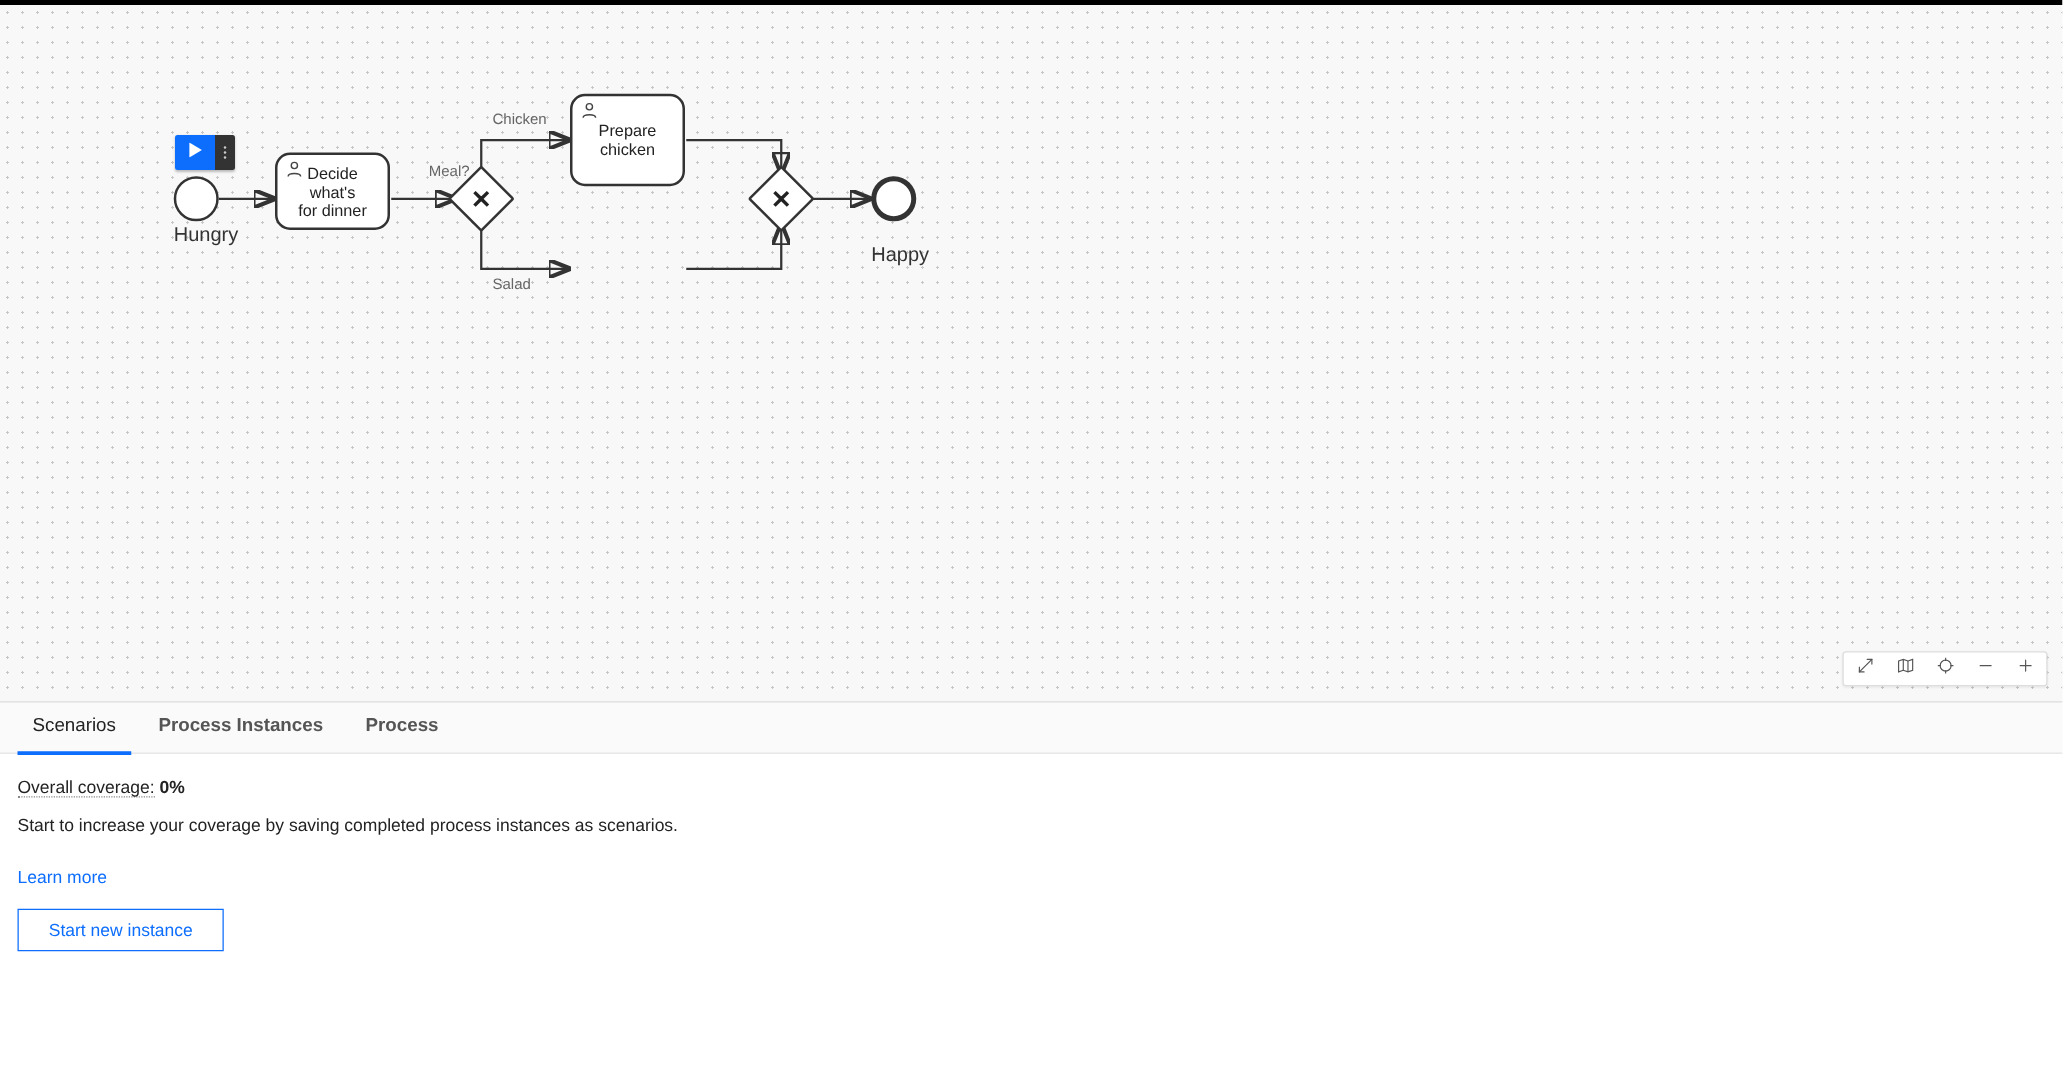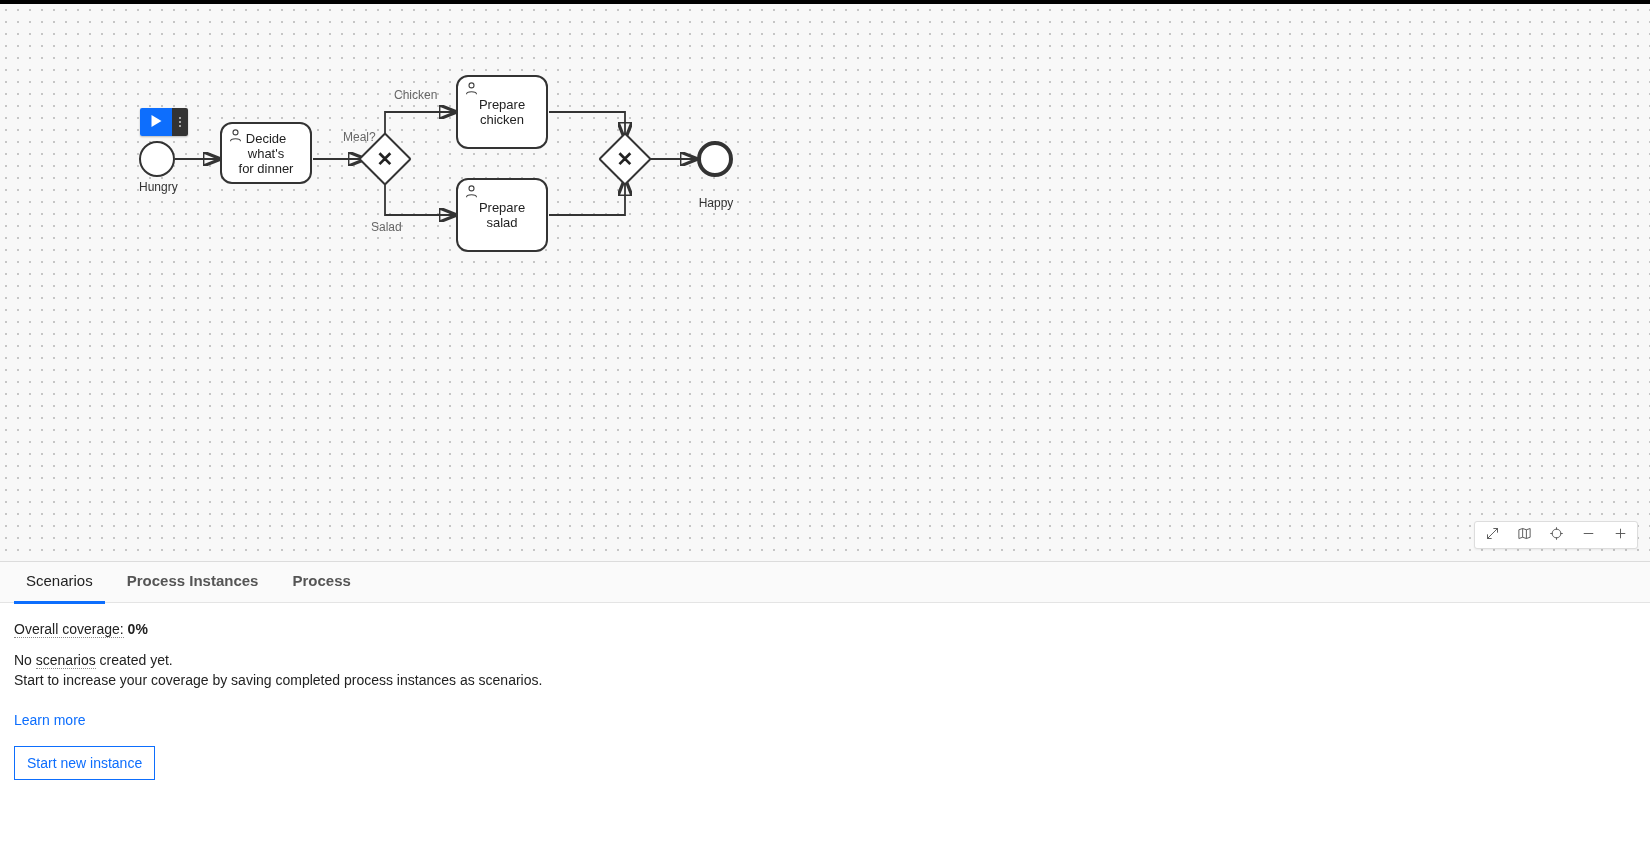--- a/index.html
+++ b/index.html
@@ -12,21 +12,21 @@
   .play-bar { position: absolute; top: 104px; left: 140px; height: 28px; display: flex; border-radius: 2px; overflow: hidden; box-shadow: 0 1px 2px rgba(0,0,0,.25); }
   .play-btn { width: 32px; height: 28px; background: #0d6efd; display: flex; align-items: center; justify-content: center; cursor: pointer; }
   .play-btn svg { fill: #fff; }
   .menu-btn { width: 16px; height: 28px; background: #333333; display: flex; align-items: center; justify-content: center; cursor: pointer; }
   .menu-btn .dot { width: 2px; height: 2px; background: #ccc; border-radius: 50%; margin: 1px 0; }
 
   
   .event-circle { position: absolute; border-radius: 50%; background: #fff; }
   .start-event { width: 36px; height: 36px; border: 2px solid #333; }
   .end-event { width: 36px; height: 36px; border: 4px solid #333; }
-  .node-label { position: absolute; font-size: 12px; color: #333; text-align: center; }
+  .node-label { position: absolute; font-size: 16px; color: #333; text-align: center; }
 
   .task { position: absolute; background: #fff; border: 2px solid #333; border-radius: 12px; display: flex; align-items: center; justify-content: center; font-size: 13px; color: #222; text-align: center; padding: 6px; }
   .task-icon { position: absolute; top: 4px; left: 6px; }
   .gateway { position: absolute; width: 38px; height: 38px; }
   .gateway-shape { position: absolute; inset: 0; transform: rotate(45deg); border: 2px solid #333; background: #fff; border-radius: 2px; }
   .gateway-x { position: absolute; inset: 0; display: flex; align-items: center; justify-content: center; font-weight: 700; font-size: 20px; color: #222; }
 
   .edge-label { position: absolute; font-size: 12px; color: #666; }
 
   
@@ -41,21 +41,21 @@
   .tab.active::after { content: ""; position: absolute; left: -12px; right: -12px; bottom: -1px; height: 3px; background: #0d6efd; }
 
   
   .panel { padding: 18px 14px; font-size: 14px; color: #222; }
   .coverage-line { margin-bottom: 14px; font-size: 14px; }
   .coverage-label { border-bottom: 1px dotted #888; }
   .coverage-val { font-weight: 700; }
   .msg-line { line-height: 1.4; }
   .msg-line .dotted { border-bottom: 1px dotted #888; }
   .learn-link { color: #0d6efd; margin-top: 22px; display: inline-block; cursor: pointer; }
-  .start-btn { margin-top: 18px; display: inline-block; border: 1px solid #0d6efd; color: #0d6efd; font-size: 14px; padding: 8px 12px; background: #fff; cursor: pointer; }
+  .start-btn { margin-top: 18px; display: inline-block; border: 1px solid #0d6efd; color: #0d6efd; font-size: 14px; padding: 8px 24px; background: #fff; cursor: pointer; }
 
   
   svg.flows { position: absolute; inset: 0; width: 100%; height: 100%; pointer-events: none; }
   svg.flows path { fill: none; stroke: #333; stroke-width: 1.8; marker-end: url(#arrowhead); }
 </style>
 </head>
 <body>
 
 <div class="top-strip"></div>
 
@@ -98,42 +98,33 @@
 for dinner</span>
     </div>
 
     <div class="gateway" style="top:136px; left:366px;">
       <div class="gateway-shape"></div>
       <div class="gateway-x">✕</div>
     </div>
     <div class="edge-label" style="top:126px; left:343px;">Meal?</div>
 
     <div class="edge-label" style="top:84px; left:394px;">Chicken</div>
-    <div class="edge-label" style="top:216px; left:371px;">Salad</div>
+    <div class="edge-label" style="top:216px; left:394px;">Salad</div>
 
     <div class="task" style="top:71px; left:456px; width:92px; height:74px;">
       <span class="task-icon">
         <svg width="15" height="15" viewBox="0 0 24 24" fill="none" stroke="#444" stroke-width="1.8">
             <circle cx="12" cy="7" r="4"></circle>
             <path d="M4 21c0-5 16-5 16 0"></path>
           </svg>
       </span>
       <span style="white-space:pre-line;">Prepare
 chicken</span>
     </div>
 
-    <div class="task" style="top:174px; left:456px; width:92px; height:74px;">
-      <span class="task-icon">
-        <svg width="15" height="15" viewBox="0 0 24 24" fill="none" stroke="#444" stroke-width="1.8">
-            <circle cx="12" cy="7" r="4"></circle>
-            <path d="M4 21c0-5 16-5 16 0"></path>
-          </svg>
-      </span>
-      <span>Prepare salad</span>
-    </div>
 
     <div class="gateway" style="top:136px; left:606px;">
       <div class="gateway-shape"></div>
       <div class="gateway-x">✕</div>
     </div>
 
     <div class="event-circle end-event" style="top:137px; left:697px;"></div>
     <div class="node-label" style="top:192px; left:697px; width:38px;">Happy</div>
 
     <div class="play-bar">
@@ -201,22 +192,19 @@
   <div class="tab active">Scenarios</div>
   <div class="tab">Process Instances</div>
   <div class="tab">Process</div>
 </div>
 
 <div class="panel">
   <div class="coverage-line">
     <span class="coverage-label">Overall coverage:</span>
     <span> </span>
     <span class="coverage-val">0%</span>
-  </div>
-  <div class="msg-line">
-    <span>No </span><span class="dotted">scenarios</span><span> created yet.</span>
   </div>
   <div class="msg-line">Start to increase your coverage by saving completed process instances as scenarios.</div>
   <a class="learn-link">Learn more</a>
   <div>
     <button class="start-btn">Start new instance</button>
   </div>
 </div>
 
 </body></html>

